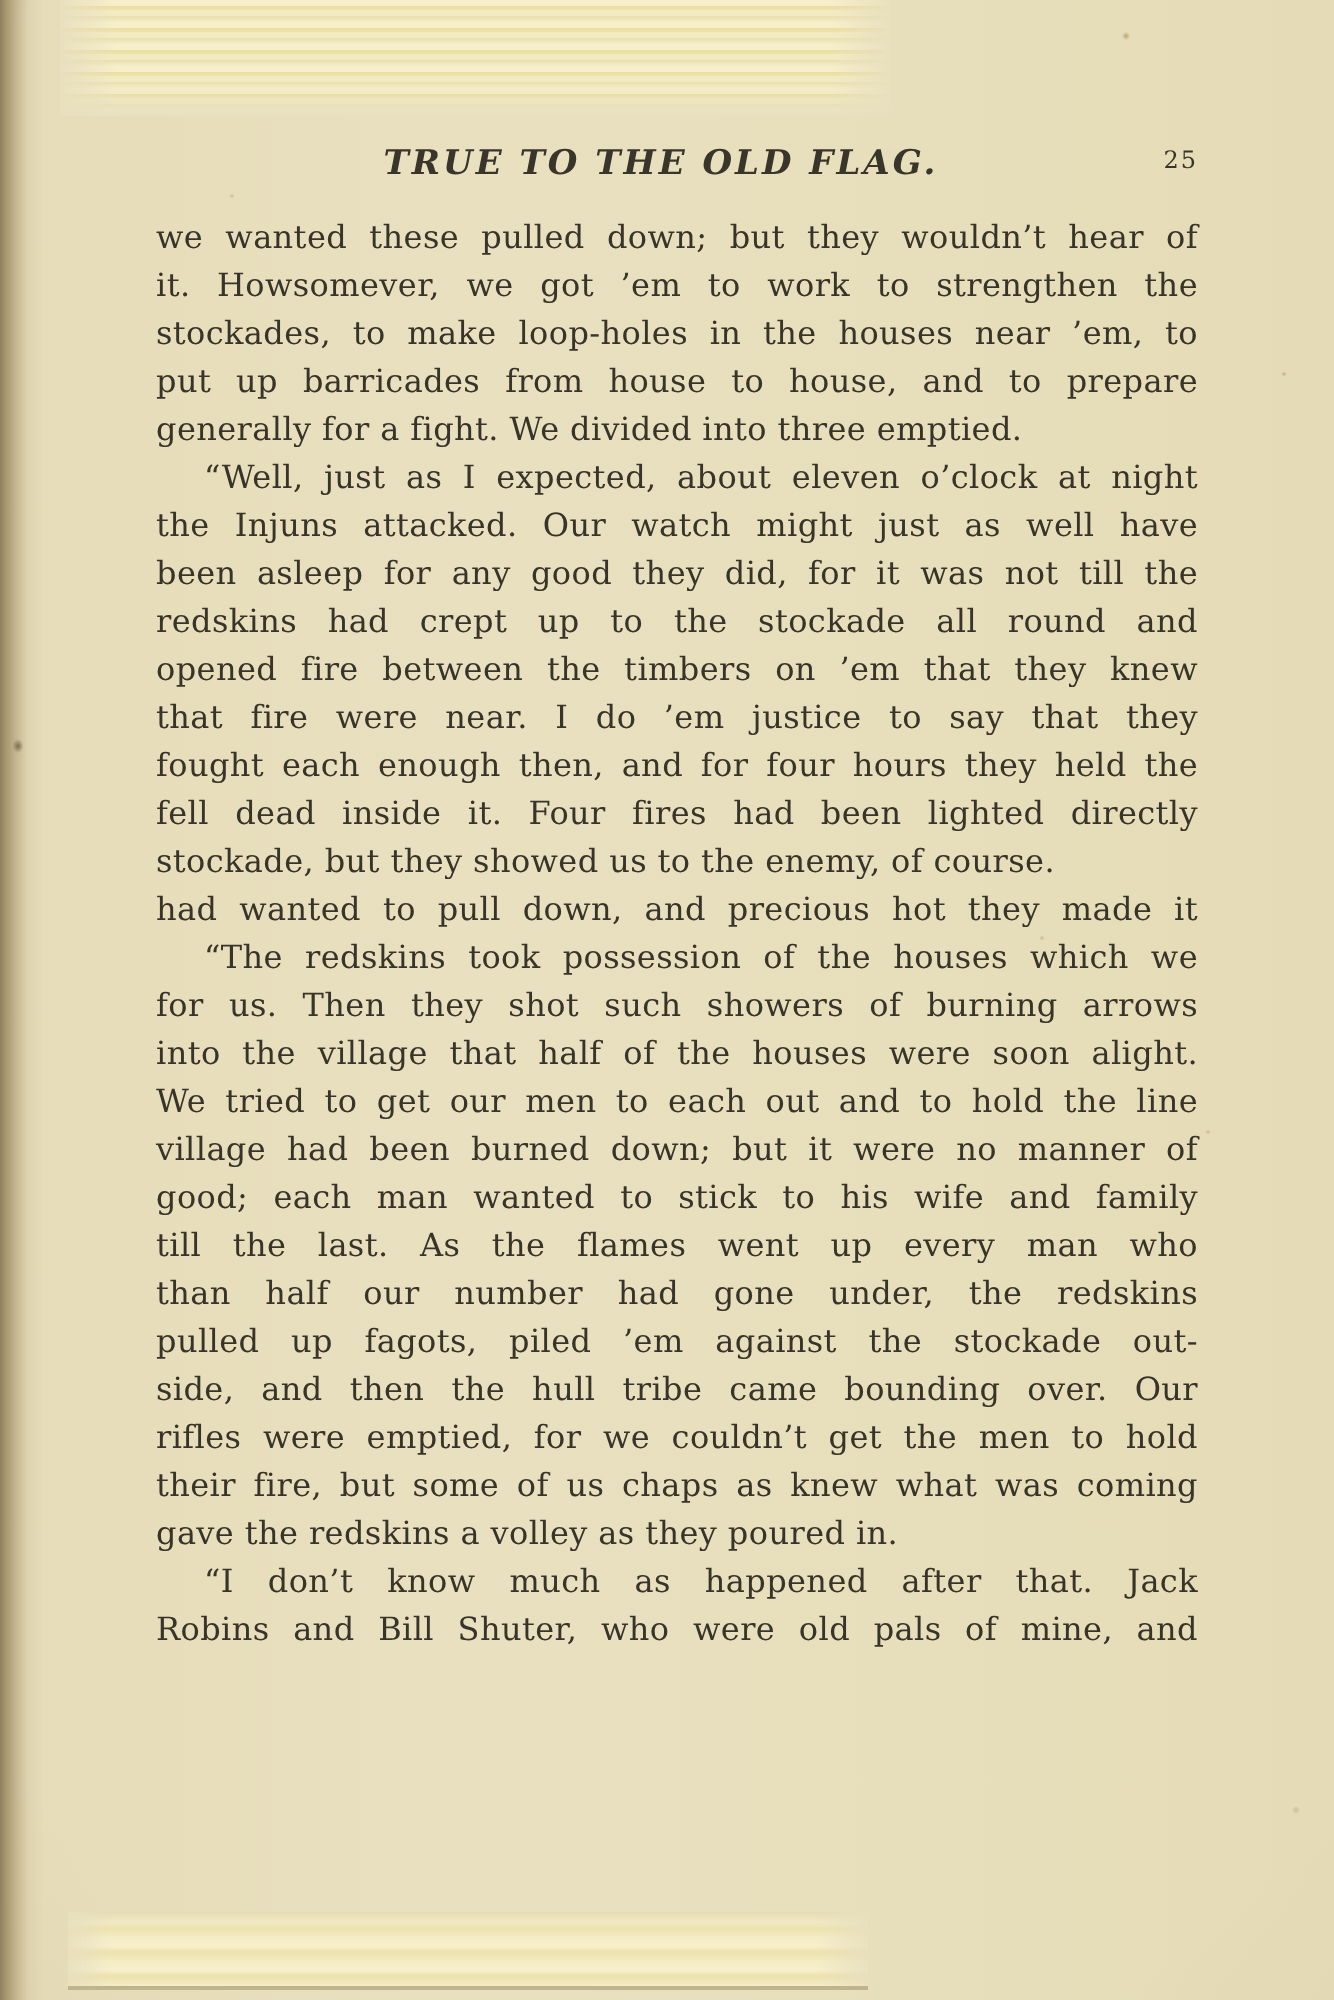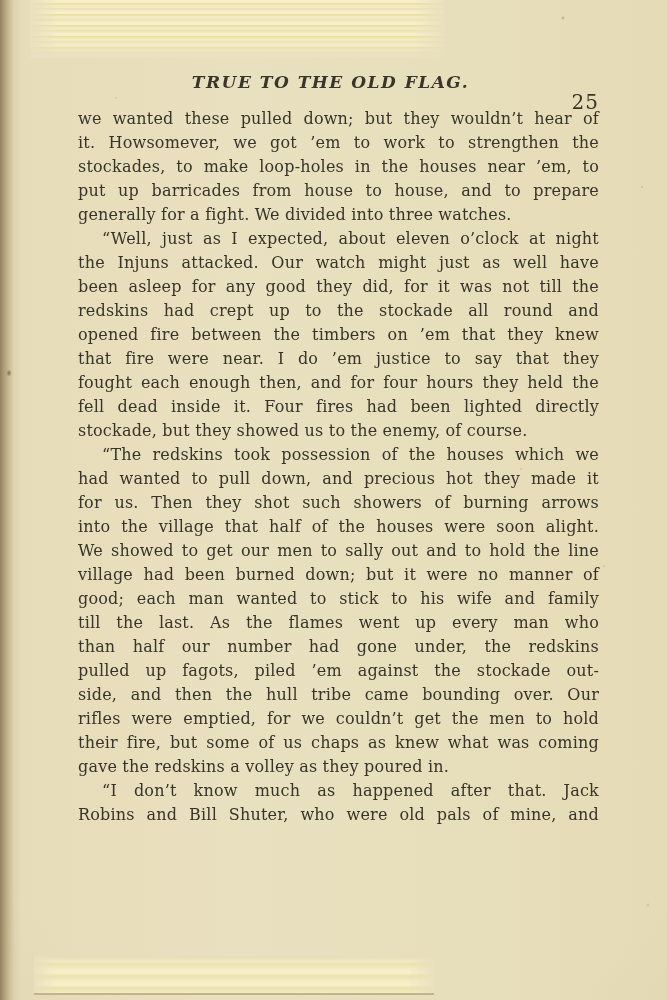--- a/index.html
+++ b/index.html
@@ -70,22 +70,22 @@
   .running-header {
     position: absolute; left: 0; top: 72px; width: 100%; height: 22px;
     color: #3a352a;
   }
   .rh-title {
     position: absolute; left: 0; right: 16px; text-align: center;
     font-size: 17px; font-weight: bold; font-style: italic;
     letter-spacing: 1.5px;
   }
   .rh-num {
-    position: absolute; right: 0; top: 18px;
-    font-size: 20px; letter-spacing: 1px;
+    position: absolute; right: 0; top: 1px;
+    font-size: 12px; letter-spacing: 1px;
   }
   .body-text {
     position: absolute; left: 0; top: 107px; width: 100%;
     color: #38342a;
     font-size: 16px;
     letter-spacing: 0.2px;
   }
   .line {
     height: 24px; line-height: 24px;
     text-align: justify;
@@ -107,35 +107,35 @@
   <div class="content">
     <div class="running-header">
       <span class="rh-title">TRUE TO THE OLD FLAG.</span>
       <span class="rh-num">25</span>
     </div>
     <div class="body-text" id="body-text">
         <div class="line">we wanted these pulled down; but they wouldn’t hear of</div>
         <div class="line">it.  Howsomever, we got ’em to work to strengthen the</div>
         <div class="line">stockades, to make loop-holes in the houses near ’em, to</div>
         <div class="line">put up barricades from house to house, and to prepare</div>
-        <div class="line end">generally for a fight.  We divided into three watches.</div>
+        <div class="line end">generally for a fight.  We divided into three emptied.</div>
         <div class="line indent">“Well, just as I expected, about eleven o’clock at night</div>
         <div class="line">the Injuns attacked.  Our watch might just as well have</div>
         <div class="line">been asleep for any good they did, for it was not till the</div>
         <div class="line">redskins had crept up to the stockade all round and</div>
         <div class="line">opened fire between the timbers on ’em that they knew</div>
         <div class="line">that fire were near.  I do ’em justice to say that they</div>
         <div class="line">fought each enough then, and for four hours they held the</div>
         <div class="line">fell dead inside it.  Four fires had been lighted directly</div>
         <div class="line end">stockade, but they showed us to the enemy, of course.</div>
+        <div class="line">had wanted to pull down, and precious hot they made it</div>
         <div class="line indent">“The redskins took possession of the houses which we</div>
-        <div class="line">had wanted to pull down, and precious hot they made it</div>
         <div class="line">for us.  Then they shot such showers of burning arrows</div>
         <div class="line">into the village that half of the houses were soon alight.</div>
-        <div class="line">We showed to get our men to sally out and to hold the line</div>
+        <div class="line">We tried to get our men to each out and to hold the line</div>
         <div class="line">village had been burned down; but it were no manner of</div>
         <div class="line">good; each man wanted to stick to his wife and family</div>
         <div class="line">till the last.  As the flames went up every man who</div>
         <div class="line">than half our number had gone under, the redskins</div>
         <div class="line">pulled up fagots, piled ’em against the stockade out-</div>
         <div class="line">side, and then the hull tribe came bounding over.  Our</div>
         <div class="line">rifles were emptied, for we couldn’t get the men to hold</div>
         <div class="line">their fire, but some of us chaps as knew what was coming</div>
         <div class="line end">gave the redskins a volley as they poured in.</div>
         <div class="line indent">“I don’t know much as happened after that.  Jack</div>

